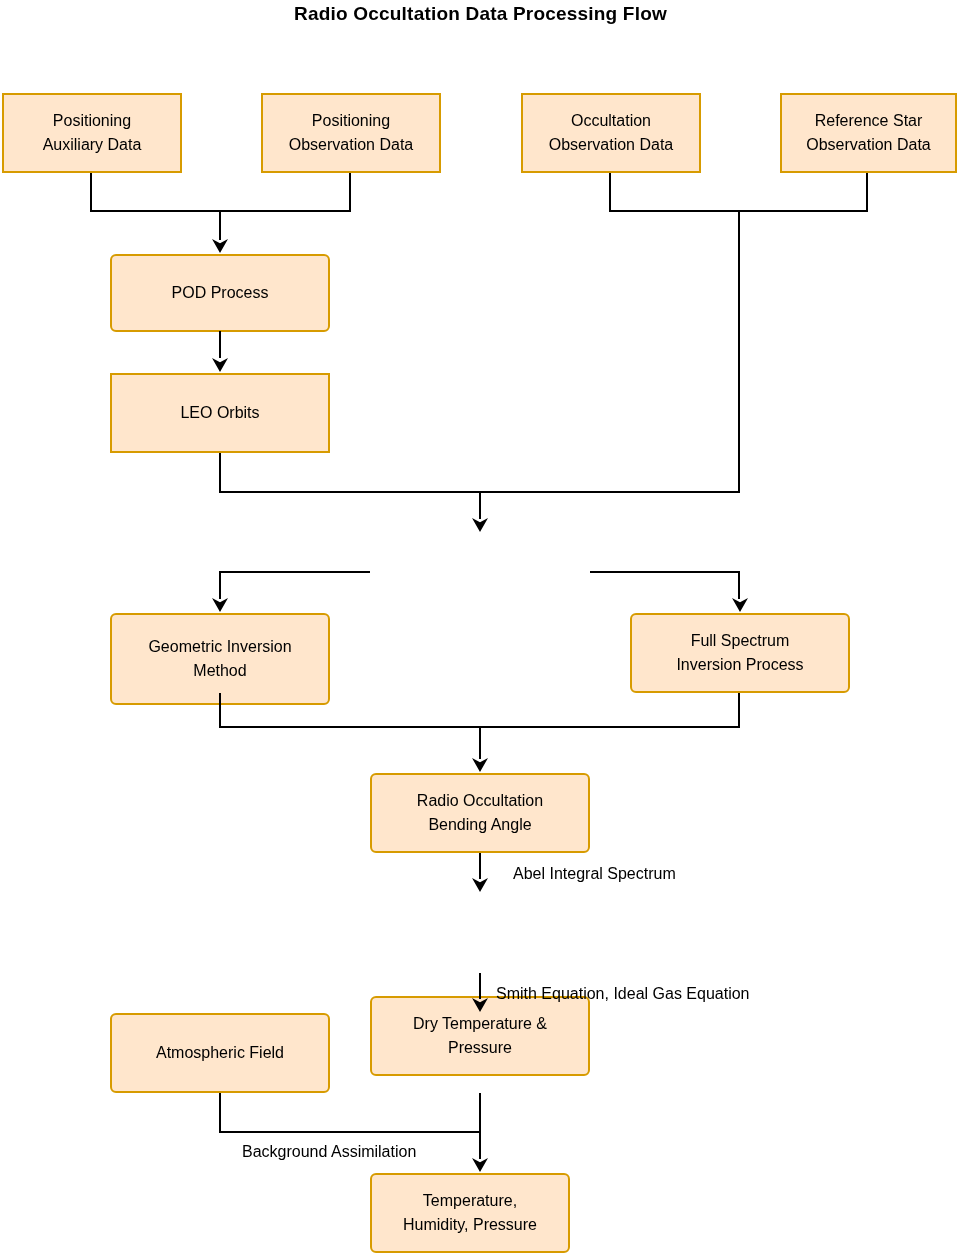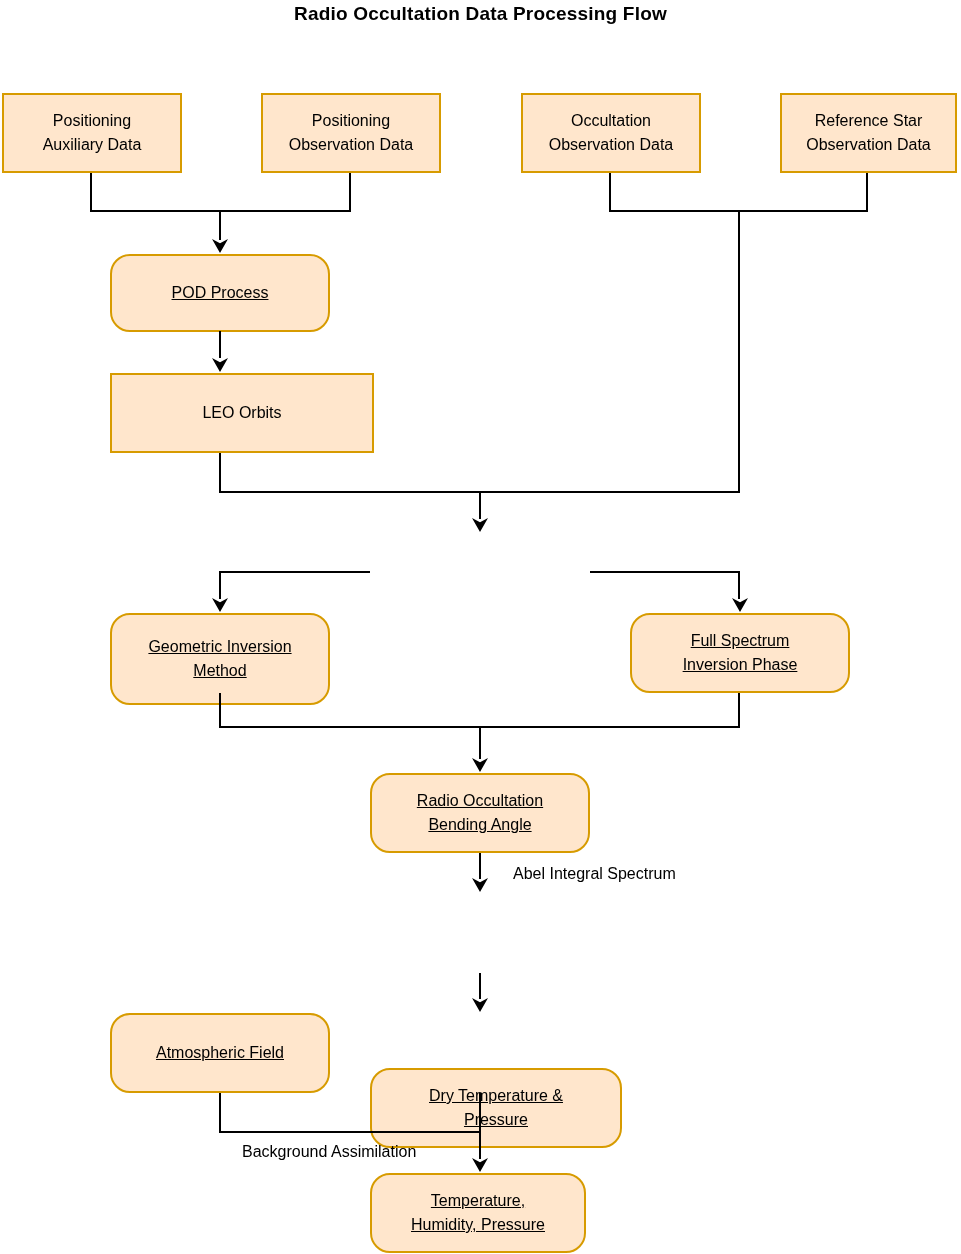--- a/index.html
+++ b/index.html
@@ -18,21 +18,21 @@
     font-size:19px;font-weight:bold;letter-spacing:.2px;
   }
   .node{
     position:absolute;box-sizing:border-box;
     background:var(--node-fill);
     border:2px solid var(--node-border);
     display:flex;align-items:center;justify-content:center;
     text-align:center;font-size:16px;line-height:24px;
   }
   .node span{white-space:pre-line;}
-  .node.rounded{border-radius:20px;text-decoration:underline;}
+  .node.rounded{border-radius:6px;}
   .vline{position:absolute;width:2px;background:var(--line-color);}
   .hline{position:absolute;height:2px;background:var(--line-color);}
   .arrow{
     position:absolute;width:16px;height:14px;background:var(--line-color);
     clip-path:polygon(0 0, 50% 30%, 100% 0, 50% 100%);
   }
   .edge-label{
     position:absolute;font-size:16px;line-height:22px;white-space:nowrap;
   }
 </style>
@@ -56,43 +56,43 @@
 Observation Data</span>
   </div>
   <div class="node" style="left:780px;top:93px;width:177px;height:80px">
     <span>Reference Star
 Observation Data</span>
   </div>
 
   <div class="node rounded" style="left:110px;top:254px;width:220px;height:78px">
     <span>POD Process</span>
   </div>
-  <div class="node" style="left:110px;top:373px;width:264px;height:80px">
+  <div class="node" style="left:110px;top:373px;width:220px;height:80px">
     <span>LEO Orbits</span>
   </div>
   <div class="node rounded" style="left:110px;top:613px;width:220px;height:92px">
     <span>Geometric Inversion
 Method</span>
   </div>
   <div class="node rounded" style="left:630px;top:613px;width:220px;height:80px">
     <span>Full Spectrum
-Inversion Phase</span>
+Inversion Process</span>
   </div>
   <div class="node rounded" style="left:370px;top:773px;width:220px;height:80px">
     <span>Radio Occultation
 Bending Angle</span>
   </div>
   <div class="node rounded" style="left:110px;top:1013px;width:220px;height:80px">
     <span>Atmospheric Field</span>
   </div>
-  <div class="node rounded" style="left:370px;top:1068px;width:252px;height:80px">
+  <div class="node rounded" style="left:370px;top:996px;width:220px;height:80px">
     <span>Dry Temperature &amp;
 Pressure</span>
   </div>
-  <div class="node rounded" style="left:370px;top:1173px;width:216px;height:80px">
+  <div class="node rounded" style="left:370px;top:1173px;width:200px;height:80px">
     <span>Temperature,
 Humidity, Pressure</span>
   </div>
 
   <div class="vline" style="left:90px;top:173px;height:39px"></div>
   <div class="vline" style="left:349px;top:173px;height:39px"></div>
   <div class="hline" style="left:90px;top:210px;width:261px"></div>
   <div class="vline" style="left:219px;top:210px;height:30px"></div>
   <div class="arrow" style="left:212px;top:239px"></div>
 
@@ -122,20 +122,21 @@
   <div class="hline" style="left:219px;top:726px;width:521px"></div>
   <div class="vline" style="left:479px;top:726px;height:33px"></div>
   <div class="arrow" style="left:472px;top:758px"></div>
 
   <div class="vline" style="left:479px;top:853px;height:26px"></div>
   <div class="arrow" style="left:472px;top:878px"></div>
   <div class="edge-label" style="left:513px;top:863px">Abel Integral Spectrum</div>
 
   <div class="vline" style="left:479px;top:973px;height:26px"></div>
   <div class="arrow" style="left:472px;top:998px"></div>
+  <div class="edge-label" style="left:496px;top:983px">Smith Equation, Ideal Gas Equation</div>
 
   <div class="vline" style="left:219px;top:1093px;height:40px"></div>
   <div class="hline" style="left:219px;top:1131px;width:262px"></div>
   <div class="vline" style="left:479px;top:1093px;height:66px"></div>
   <div class="arrow" style="left:472px;top:1158px"></div>
   <div class="edge-label" style="left:242px;top:1141px">Background Assimilation</div>
 
 </div>
 
 </body></html>

